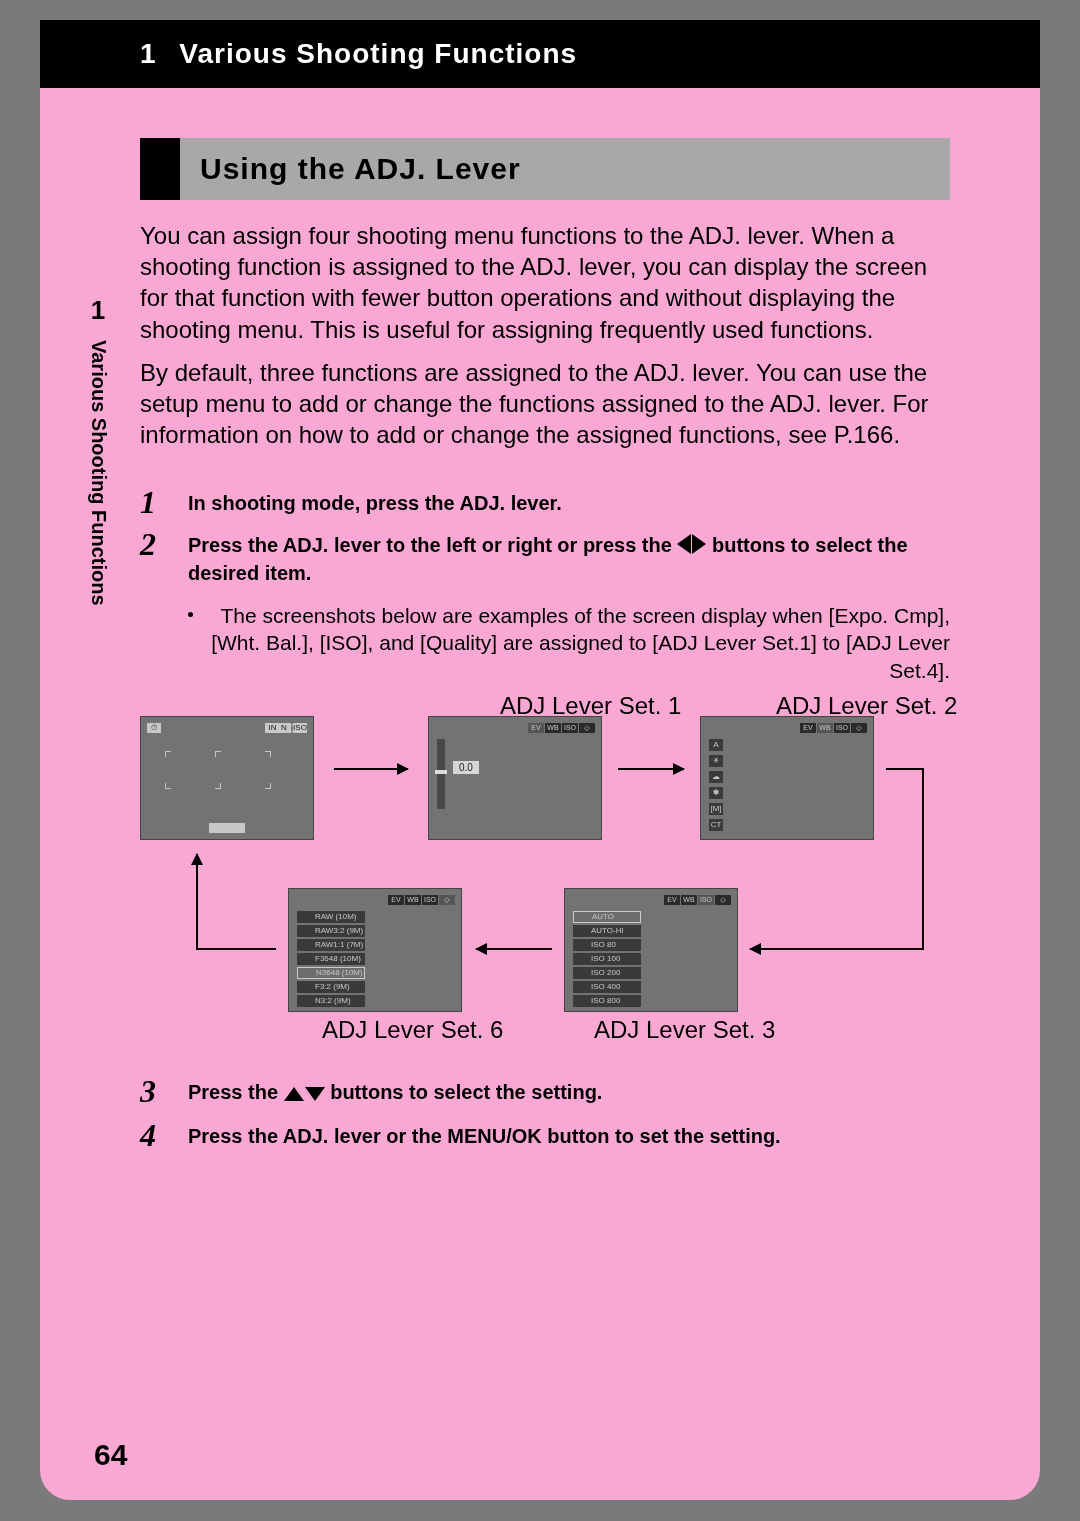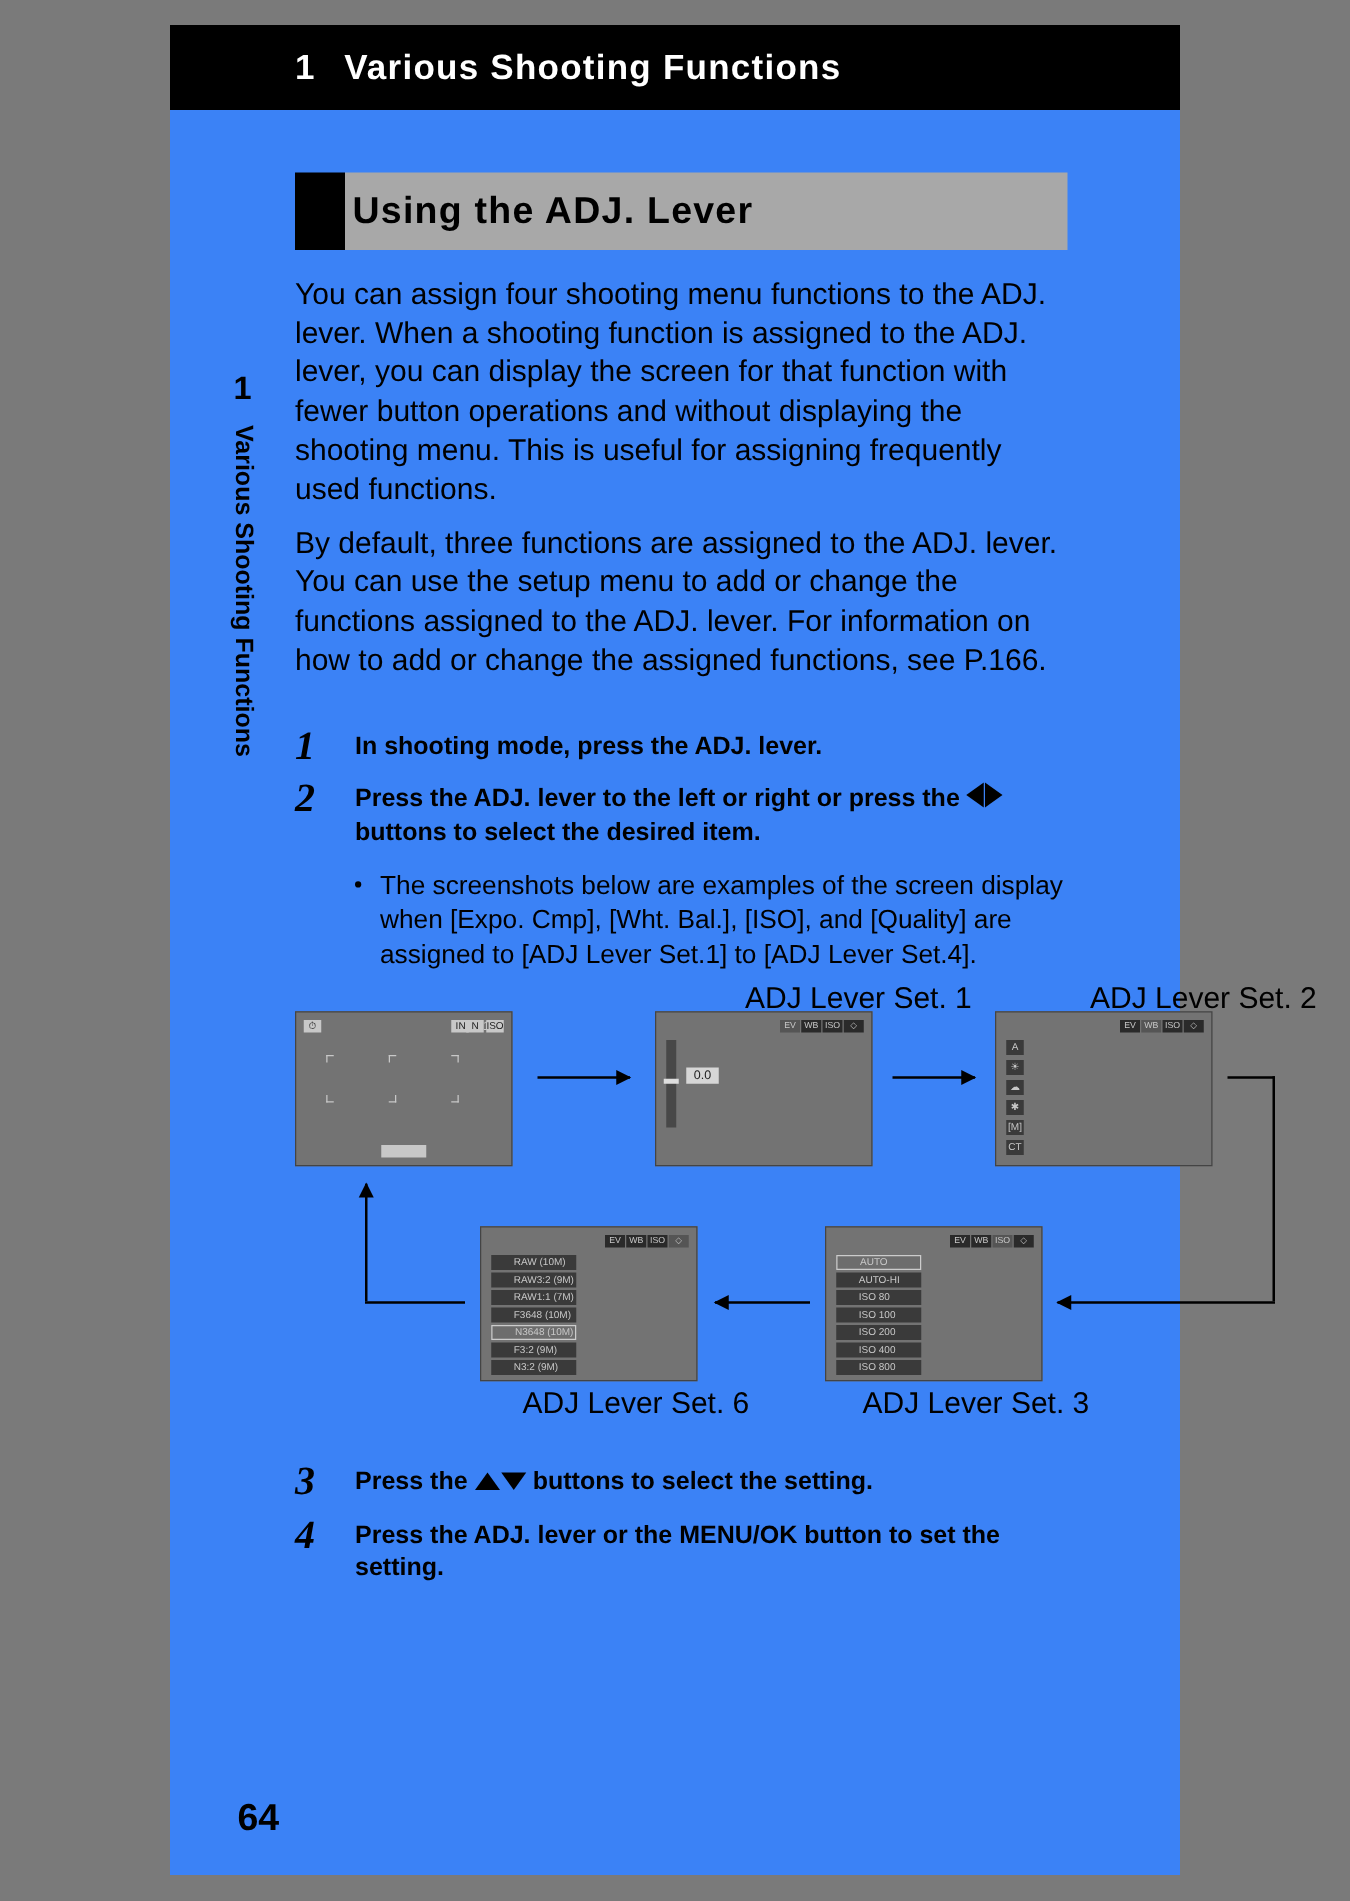--- a/index.html
+++ b/index.html
@@ -4,25 +4,26 @@
 <style>
   * { box-sizing: border-box; margin: 0; padding: 0; }
   body {
     background: #7a7a7a;
     font-family: Arial, Helvetica, sans-serif;
     display: flex;
     justify-content: center;
     padding: 20px 0;
   }
   .page {
-    width: 808px;
-    background: #3b82f6;
+    width: 1000px;
+    background: #f9a8d4;
     position: relative;
     padding-bottom: 60px;
     min-height: 1480px;
+    border-radius: 30px;
   }
   .chapter-header {
     background: #000000;
     color: #ffffff;
     padding: 18px 0 18px 100px;
     font-weight: bold;
     font-size: 28px;
     letter-spacing: 1px;
     margin-bottom: 50px;
   }
@@ -54,21 +55,21 @@
     display: flex;
     margin-bottom: 20px;
   }
   .section-heading-black {
     width: 40px;
     background: #000000;
   }
   .section-heading-grey {
     flex: 1;
     background: #a8a8a8;
-    padding: 14px 6px;
+    padding: 14px 20px;
     font-weight: bold;
     font-size: 30px;
     letter-spacing: 1px;
   }
   .body-p {
     font-size: 24px;
     line-height: 1.3;
     margin-bottom: 12px;
   }
   .gap { height: 28px; }
@@ -122,20 +123,21 @@
     border-left: 10px solid transparent;
     border-right: 10px solid transparent;
     border-top: 14px solid #000;
   }
   .bullet-row {
     position: relative;
     padding-left: 68px;
     font-size: 21px;
     line-height: 1.3;
     margin-bottom: 14px;
+    text-align: right;
   }
   .bullet-dot {
     position: absolute;
     left: 48px;
     top: 10px;
     width: 5px; height: 5px;
     background: #000;
     border-radius: 50%;
   }
   .diagram-area {

